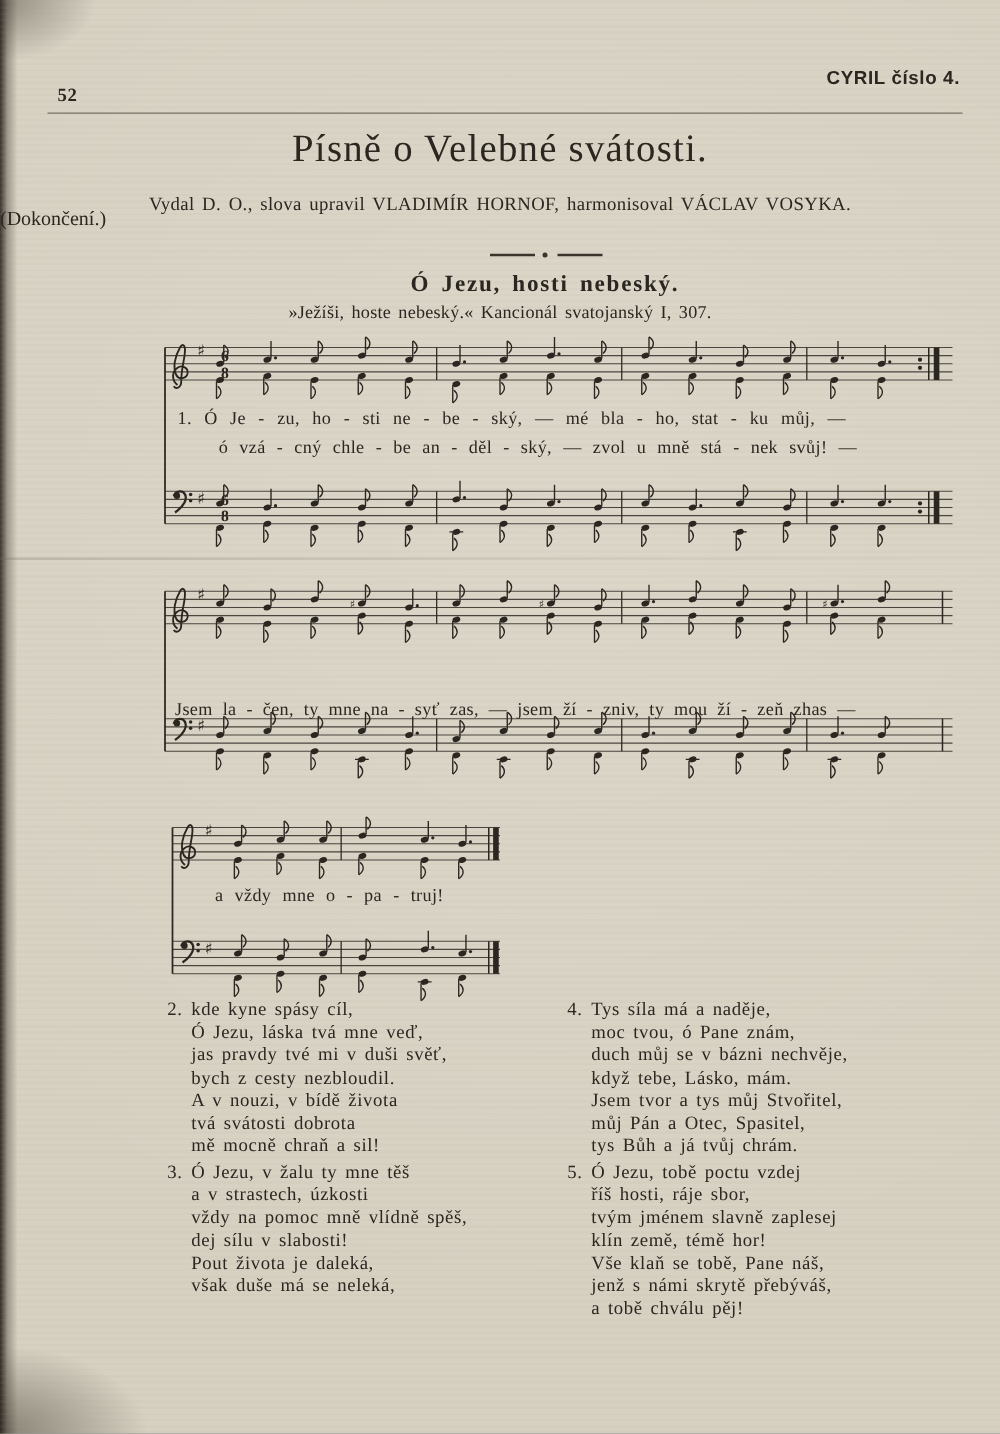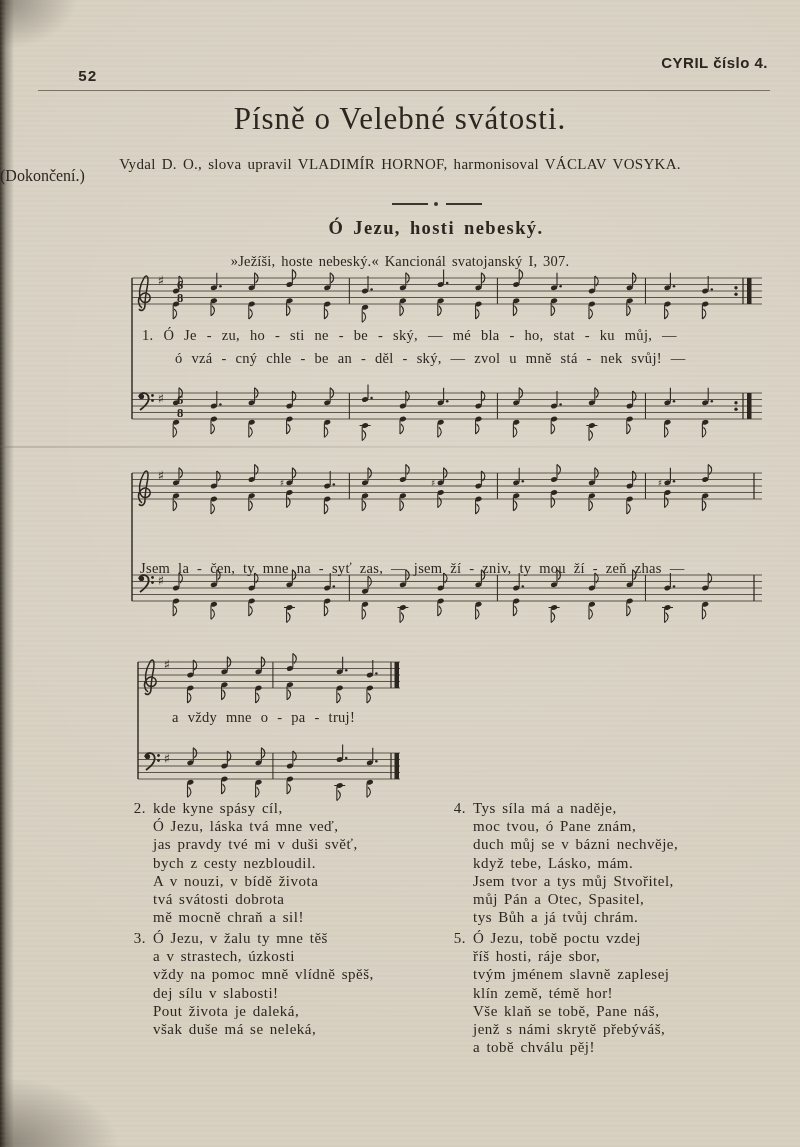--- a/index.html
+++ b/index.html
@@ -12,39 +12,39 @@
       radial-gradient(130% 90% at 55% 35%, rgba(255,255,255,0.12), rgba(0,0,0,0) 65%),
       linear-gradient(90deg, rgba(42,37,29,0.95) 0px, rgba(42,37,29,0.35) 6px, rgba(42,37,29,0) 14px),
       radial-gradient(170px 100px at 0% 100%, rgba(54,48,39,0.5), rgba(54,48,39,0) 70%),
       radial-gradient(110px 70px at 0% 0%, rgba(54,48,39,0.45), rgba(54,48,39,0) 70%),
       radial-gradient(120% 120% at 50% 50%, rgba(0,0,0,0) 70%, rgba(90,82,68,0.25) 100%),
       #d7d1c2;
   }
   .crease{position:absolute;top:446px;left:0;width:100%;height:2px;
     background:linear-gradient(90deg, rgba(110,102,88,0.25), rgba(110,102,88,0.10) 55%, rgba(0,0,0,0));}
   
-  .pageno{position:absolute;left:46px;top:69px;font-family:Liberation Mono, monospace;
-    font-size:15px;font-weight:bold;letter-spacing:0.5px;margin-left:32px;}
+  .pageno{position:absolute;left:46px;top:69px;font-family:Liberation Serif, serif;
+    font-size:15px;font-weight:bold;letter-spacing:0.5px;}
   .journal{position:absolute;right:32px;top:54px;font-family:"Liberation Sans",sans-serif;
     font-size:15px;font-weight:bold;letter-spacing:0.5px;}
   .hrule{position:absolute;left:38px;top:90px;width:732px;height:1px;background:rgba(90,82,68,0.75);}
   
   .title{position:absolute;left:0;top:101px;width:100%;text-align:center;
     font-size:31px;font-weight:normal;letter-spacing:1px;}
   .byline{position:absolute;left:0;top:156px;width:100%;text-align:center;
     font-size:15px;word-spacing:2px;letter-spacing:0.3px;}
   .continuation{position:absolute;left:0;top:167px;width:100%;font-size:16px;}
   .divider{position:absolute;left:392px;top:201px;width:90px;height:5px;}
   .divider .seg{position:absolute;top:2px;width:36px;height:1.5px;background:#3a352c;}
   .divider .seg.l{left:0;} .divider .seg.r{right:0;}
   .divider .dot{position:absolute;left:42px;top:0.5px;width:4px;height:4px;border-radius:50%;background:#3a352c;}
   .songtitle{position:absolute;left:0;top:218px;width:100%;text-align:center;
     font-size:18.5px;font-weight:bold;letter-spacing:1.4px;word-spacing:3px;padding-left:36px;}
   .songsource{position:absolute;left:0;top:242px;width:100%;text-align:center;
-    font-size:14.5px;word-spacing:2px;letter-spacing:0.2px;margin-top:11px;}
+    font-size:14.5px;word-spacing:2px;letter-spacing:0.2px;}
   
   .music{position:absolute;left:0;width:800px;}
   .lyric{position:absolute;white-space:nowrap;font-size:14.5px;letter-spacing:0.3px;color:#2b2620;}
   .lyr1a{left:142px;top:327px;word-spacing:6px;}
   .lyr1b{left:175px;top:350px;word-spacing:5px;}
   .lyr2 {left:140px;top:560px;word-spacing:4px;}
   .lyr3 {left:172px;top:709px;word-spacing:5px;}
   
   .verse{position:absolute;display:flex;gap:7px;font-size:15px;line-height:18.2px;
     letter-spacing:0.5px;word-spacing:2px;white-space:nowrap;}

